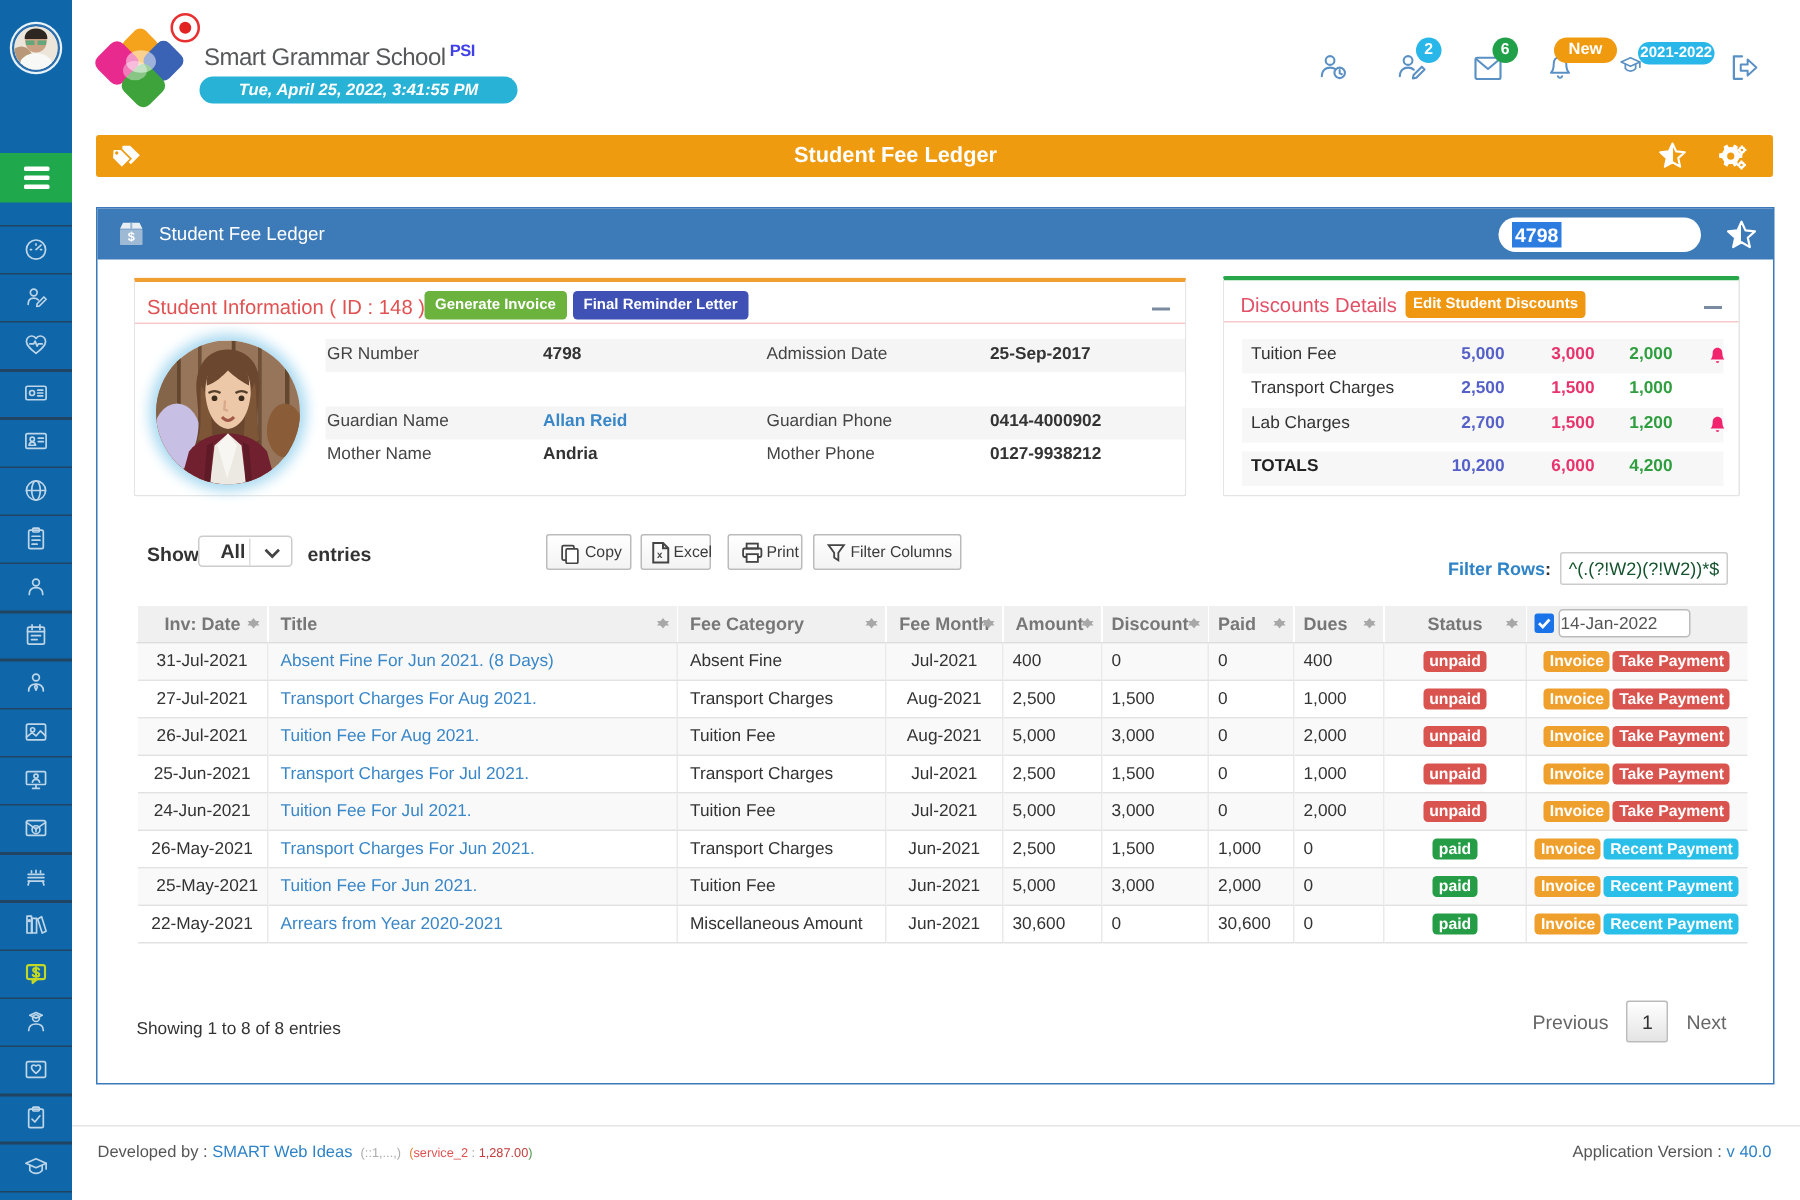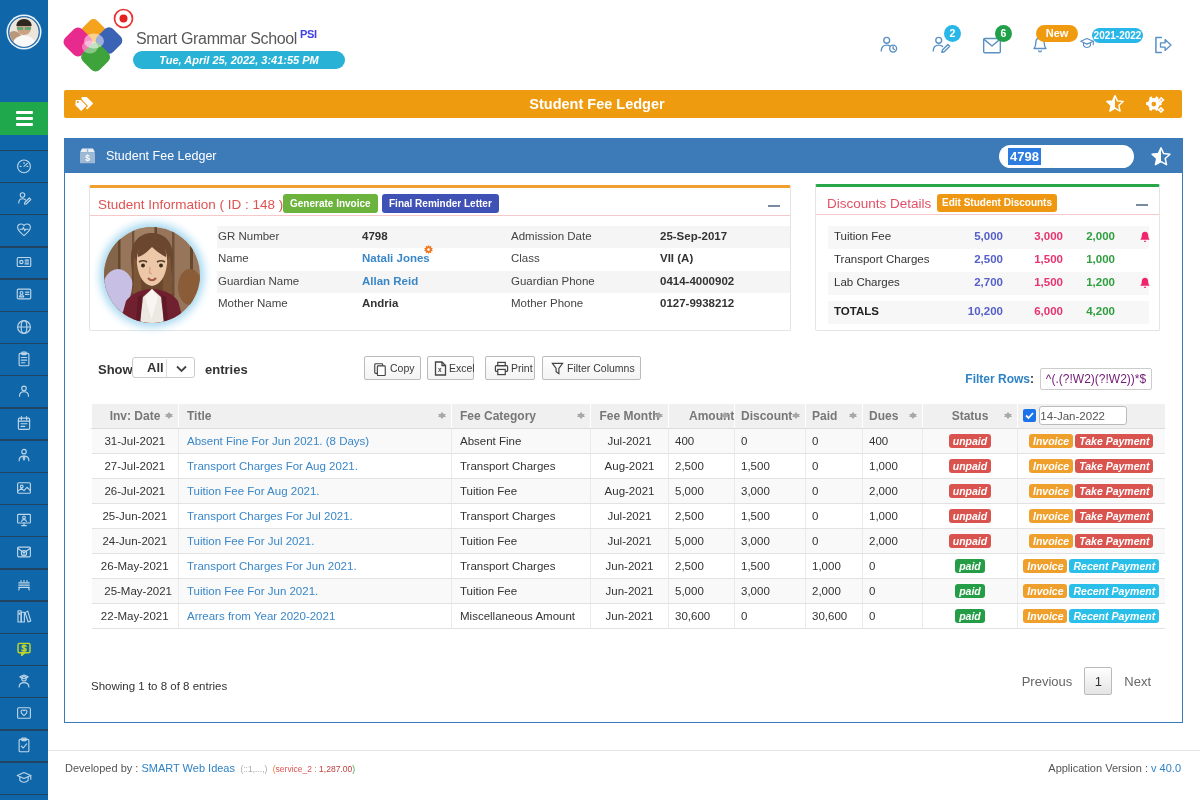--- a/index.html
+++ b/index.html
@@ -59,21 +59,21 @@
 #controls { position:absolute; left:0; top:209px; width:1118px; height:45px; }
 .tbtn { position:absolute; top:8px; height:24px; border:1px solid #bbb; border-radius:2px; background:linear-gradient(#fff,#f3f3f3); font-size:10.5px; color:#3a3a3a; }
 .tbtn svg { stroke:#444; fill:none; stroke-width:1.3; }
 
 
 #ftable { position:absolute; left:26px; top:265px; width:1073px; border-collapse:collapse; table-layout:fixed; font-size:11.5px; color:#333; }
 #ftable th { background:#f0f0f0; color:#777; font-weight:bold; font-size:12px; height:24px; border-bottom:1px solid #ddd; border-left:1px solid #fff; position:relative; }
 #ftable td { height:25px; border-bottom:1px solid #e2e2e2; padding:0 6px; overflow:hidden; white-space:nowrap; }
 #ftable td + td { border-left:1px solid #eaeaea; }
 #ftable tr.odd td { background:#f9f9f9; }
-.pill { display:inline-block; color:#fff; font-size:10.5px; font-weight:bold; border-radius:3px; padding:1px 4px;font-style:italic; }
+.pill { display:inline-block; color:#fff; font-size:10.5px; font-weight:bold; border-radius:3px; padding:1px 4px; }
 .sort { position:absolute; right:4px; top:4px; width:9px; height:15px; }
 .sort:before { content:""; position:absolute; top:0; left:0; border:4.5px solid transparent; border-bottom:5px solid #a8a8a8; }
 .sort:after { content:""; position:absolute; bottom:0; left:0; border:4.5px solid transparent; border-top:5px solid #a8a8a8; }
 
 #showing { position:absolute; left:26px; top:541px; font-size:11.5px; color:#333; }
 #pgn { position:absolute; right:31px; top:528px; font-size:13px; color:#666; }
 
 
 #pfoot { position:absolute; left:48px; right:0; top:750px; border-top:1px solid #e5e5e5; height:50px; font-size:11px; color:#555; }
 </style>
@@ -404,30 +404,20 @@
           <path d="M48 62 L38 68 L36 96 L32 96 L34 70 Z" fill="#5e1a26"></path>
           <path d="M48 62 L58 68 L60 96 L64 96 L62 70 Z" fill="#5e1a26"></path>
         </svg>
       </div>
       <div class="irow" style="top:37.5px;background:#f5f5f5;">
           <span class="c1">GR Number</span>
           <span class="c2">4798</span>
           <span class="c3">Admission Date</span>
           <span class="c4">25-Sep-2017</span>
         </div>
-      <div class="irow" style="top:60px;">
-          <span class="c1">Name</span>
-          <span class="c2 lnk">Natali Jones</span>
-          <span class="c3">Class</span>
-          <span class="c4">VII (A)</span>
-        <svg style="position:absolute;left:206px;top:-4px;" width="11" height="11" viewBox="0 0 24 24">
-            <path d="M12 2 l2 3.5 4-1.5 -0.5 4.2 4.2 0.8 -2.7 3 2.7 3 -4.2 0.8 0.5 4.2 -4-1.5 -2 3.5 -2-3.5 -4 1.5 0.5-4.2 -4.2-0.8 2.7-3 -2.7-3 4.2-0.8 -0.5-4.2 4 1.5 Z" fill="#f07820"></path>
-            <circle cx="12" cy="12" r="3" fill="#fff"></circle>
-          </svg>
-      </div>
       <div class="irow" style="top:82.5px;background:#f5f5f5;">
           <span class="c1">Guardian Name</span>
           <span class="c2 lnk">Allan Reid</span>
           <span class="c3">Guardian Phone</span>
           <span class="c4">0414-4000902</span>
         </div>
       <div class="irow" style="top:105px;">
           <span class="c1">Mother Name</span>
           <span class="c2">Andria</span>
           <span class="c3">Mother Phone</span>
@@ -503,42 +493,42 @@
           </svg>
           <span style="position:absolute;left:25px;top:5px;">Print</span>
         </div>
       <div class="tbtn" style="left:477px;width:99px;">
           <svg style="position:absolute;left:8px;top:5px;" width="13" height="13" viewBox="0 0 14 14">
             <path d="M1.5 1.5 L12.5 1.5 L8.5 7 L8.5 12.5 L5.5 10.5 L5.5 7 Z"></path>
           </svg>
           <span style="position:absolute;left:24px;top:5px;white-space:nowrap;">Filter Columns</span>
         </div>
       <div style="position:absolute;right:149px;top:24px;font-size:12px;font-weight:bold;color:#2e83c6;">Filter Rows<span style="color:#333;">:</span></div>
-      <div style="position:absolute;right:31px;top:20px;width:112px;height:22px;border:1px solid #ccc;border-radius:2px;font-size:12px;color:#701a75;text-align:center;line-height:20px;">^(.(?!W2)(?!W2))*$</div>
+      <div style="position:absolute;right:31px;top:20px;width:112px;height:22px;border:1px solid #ccc;border-radius:2px;font-size:12px;color:#14532d;text-align:center;line-height:20px;">^(.(?!W2)(?!W2))*$</div>
     </div>
     <table id="ftable">
       <colgroup>
           <col style="width:87px">
           <col style="width:273px">
           <col style="width:139px">
           <col style="width:78px">
           <col style="width:66px">
           <col style="width:71px">
           <col style="width:57px">
           <col style="width:60px">
           <col style="width:95px">
           <col style="width:147px">
         </colgroup>
       <thead>
           <tr>
         <th>Inv: Date<span class="sort"></span></th>
         <th style="text-align:left;padding-left:8px;">Title<span class="sort"></span></th>
         <th style="text-align:left;padding-left:8px;">Fee Category<span class="sort"></span></th>
         <th>Fee Month<span class="sort"></span></th>
-        <th style="text-align:left;padding-left:20px;">Amount<span class="sort"></span></th>
+        <th style="text-align:left;padding-left:8px;">Amount<span class="sort"></span></th>
         <th style="text-align:left;padding-left:6px;">Discount<span class="sort"></span></th>
         <th style="text-align:left;padding-left:6px;">Paid<span class="sort"></span></th>
         <th style="text-align:left;padding-left:6px;">Dues<span class="sort"></span></th>
         <th>Status<span class="sort"></span></th>
         <th id="datecell" style="text-align:left;padding-left:5px;"><span style="display:inline-block;width:13px;height:13px;background:#1a73e8;border-radius:2px;vertical-align:middle;position:relative;"><svg width="13" height="13" viewBox="0 0 13 13" style="position:absolute;left:0;top:0;">
                   <path d="M3 6.5 L5.5 9 L10 4" stroke="#fff" stroke-width="1.8" fill="none"></path>
                 </svg></span> <span style="display:inline-block;width:88px;height:19px;background:#fff;border:1px solid #bbb;border-radius:3px;font-size:11.5px;color:#555;line-height:18px;vertical-align:middle;font-weight:normal;">14-Jan-2022</span></th>
       </tr>
         </thead>
       <tbody id="tbody">

